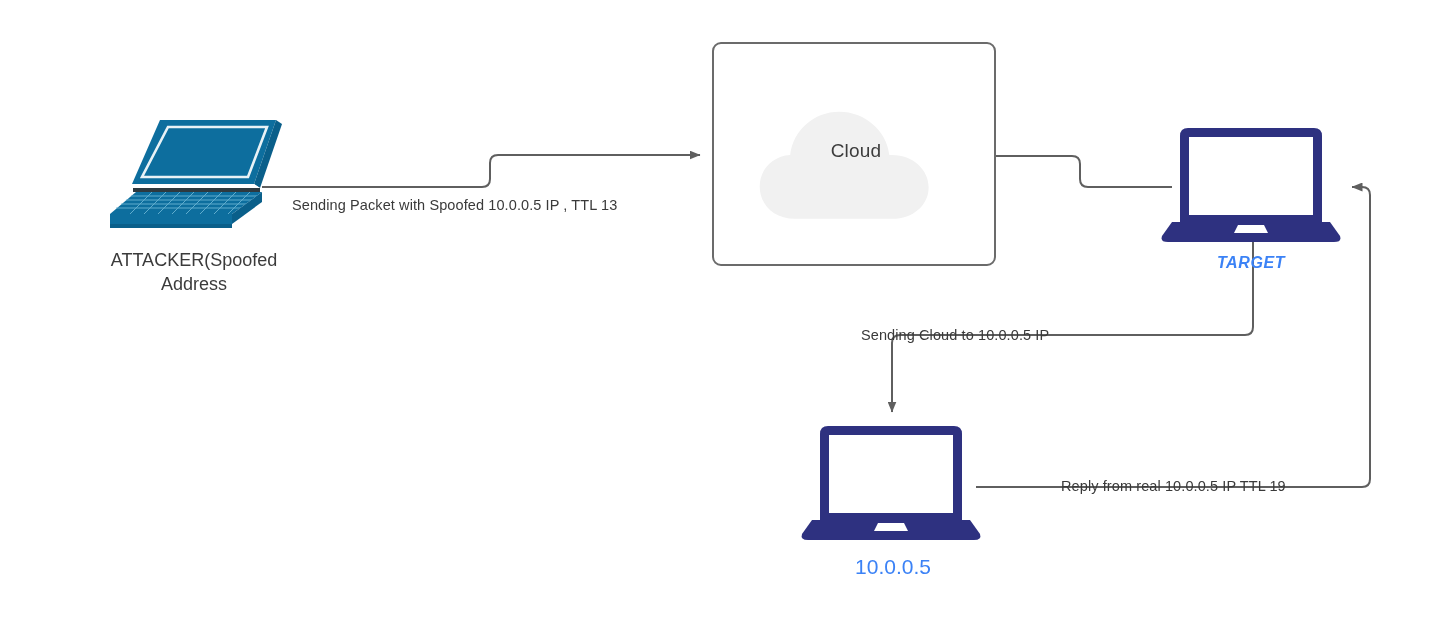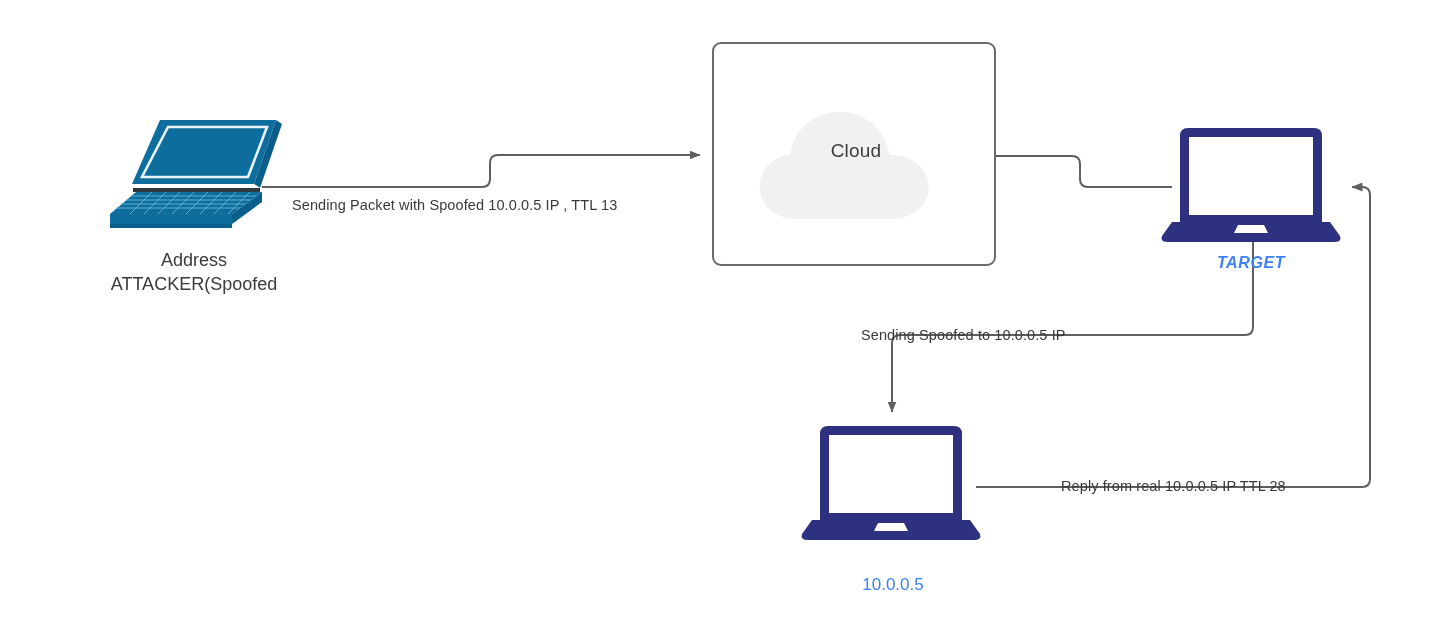--- a/index.html
+++ b/index.html
@@ -91,22 +91,21 @@
     left: 1131px;
     top: 254px;
     font-weight: bold;
     font-style: italic;
     letter-spacing: .6px;
   }
   .victim-caption {
     left: 773px;
     top: 555px;
     font-weight: normal;
-    font-size: 17px;
-    margin-top: 20px;
+    font-size: 21px;
   }
   
   .edge-label {
     position: absolute;
     font-size: 14.5px;
     font-weight: normal;
     color: #3a3a3a;
     white-space: nowrap;
     letter-spacing: .1px;
   }
@@ -178,22 +177,22 @@
         <line x1="132" y1="74" x2="110" y2="96"></line>
         <line x1="146" y1="74" x2="124" y2="96"></line>
       </g>
 
       <polygon points="6,96 128,96 128,106 6,106" fill="#0d6e9e"></polygon>
       <polygon points="128,96 158,74 158,84 128,106" fill="#0a5f8a"></polygon>
       <polygon points="6,106 128,106 128,110 6,110" fill="#0a5f8a"></polygon>
     </svg>
   </div>
   <div class="attacker-label">
+    <div>ATTACKER(Spoofed</div>
     <div>Address</div>
-    <div>ATTACKER(Spoofed</div>
   </div>
 
   <div class="node laptop-node target-node">
     <svg width="186" height="120" viewBox="0 0 186 120" xmlns="http://www.w3.org/2000/svg">
       <path d="M22,10 Q22,2 30,2 L156,2 Q164,2 164,10 L164,96 L22,96 Z" fill="#2e3180"></path>
       <rect x="31" y="11" width="124" height="78" fill="#ffffff"></rect>
       <path d="M14,96 L172,96 L182,110 Q184,116 176,116 L10,116 Q2,116 4,110 Z" fill="#2e3180"></path>
       <path d="M80,99 L106,99 L110,107 L76,107 Z" fill="#ffffff"></path>
     </svg>
   </div>
@@ -203,16 +202,16 @@
     <svg width="186" height="120" viewBox="0 0 186 120" xmlns="http://www.w3.org/2000/svg">
       <path d="M22,10 Q22,2 30,2 L156,2 Q164,2 164,10 L164,96 L22,96 Z" fill="#2e3180"></path>
       <rect x="31" y="11" width="124" height="78" fill="#ffffff"></rect>
       <path d="M14,96 L172,96 L182,110 Q184,116 176,116 L10,116 Q2,116 4,110 Z" fill="#2e3180"></path>
       <path d="M80,99 L106,99 L110,107 L76,107 Z" fill="#ffffff"></path>
     </svg>
   </div>
   <div class="node-caption victim-caption">10.0.0.5</div>
 
   <div class="edge-label lbl-spoof">Sending Packet with Spoofed 10.0.0.5 IP , TTL 13</div>
-  <div class="edge-label lbl-relay">Sending Spoofed to 10.0.0.5 IP</div>
-  <div class="edge-label lbl-reply">Reply from real 10.0.0.5 IP TTL 28</div>
+  <div class="edge-label lbl-relay">Sending Cloud to 10.0.0.5 IP</div>
+  <div class="edge-label lbl-reply">Reply from real 10.0.0.5 IP TTL 19</div>
 
 </div>
 
 </body></html>

